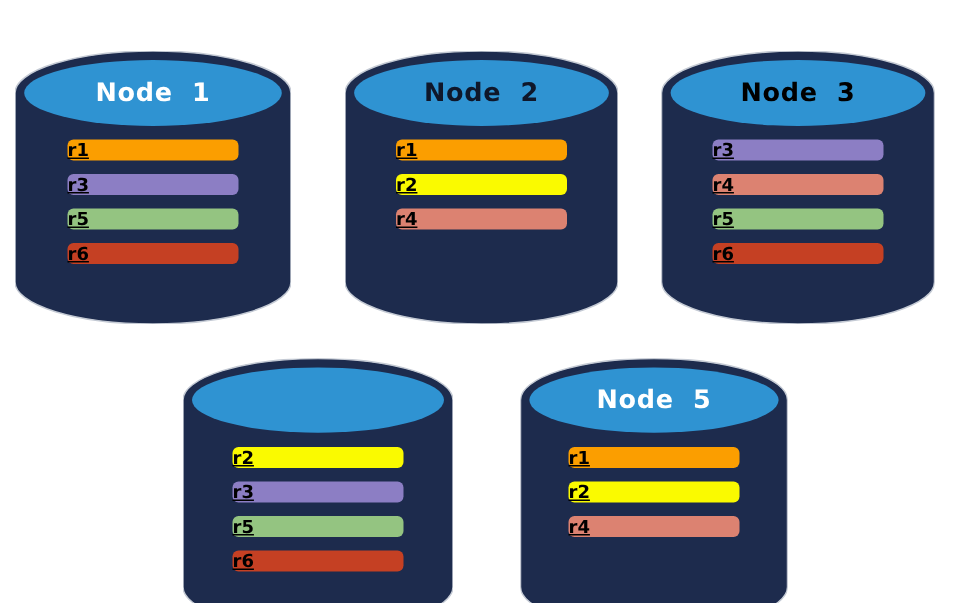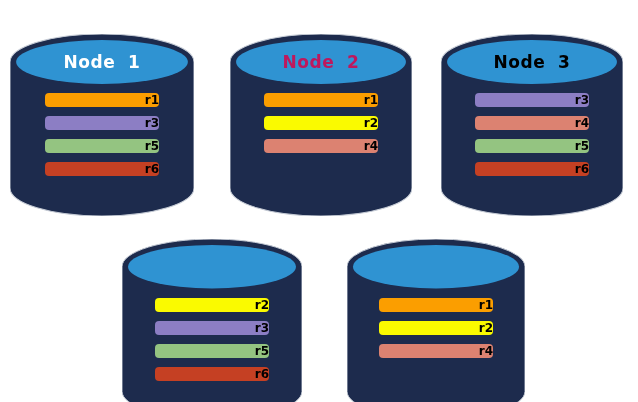--- a/index.html
+++ b/index.html
@@ -51,21 +51,22 @@
     flex-direction: column;
     align-items: center;
     gap: 9px;
   }
   .bar {
     width: 114px;
     height: 14px;
     border-radius: 4px;
     display: flex;
     align-items: center;
-    justify-content: flex-end;
+    justify-content: flex-start;
+    text-decoration: underline;
   }
   .bar span {
     font-size: 12px;
     font-weight: bold;
     color: #000000;
     line-height: 1;
   }
 </style>
 </head>
 <body>
@@ -90,21 +91,21 @@
         <div class="bar" style="background: rgb(197, 64, 35);">
           <span style="color: rgb(0, 0, 0);">r6</span>
         </div>
       </div>
     </div>
     <div class="node node-pos-1">
       <svg class="cyl" viewBox="0 0 180 182" preserveAspectRatio="none">
         <path d="M0,28 A90,28 0 0 1 180,28 L180,154 A90,28 0 0 1 0,154 Z" fill="#1D2B4D" stroke="#C4CAD4" stroke-width="1"></path>
         <ellipse cx="90" cy="28" rx="84" ry="22" fill="#2F93D2"></ellipse>
       </svg>
-      <div class="node-title" style="color: #be185d; text-align: right;">Node  2</div>
+      <div class="node-title" style="color: #0f172a; text-align: right;">Node  2</div>
       <div class="bars">
         <div class="bar" style="background: rgb(251, 158, 0);">
           <span style="color: rgb(0, 0, 0);">r1</span>
         </div>
         <div class="bar" style="background: rgb(250, 250, 0);">
           <span style="color: rgb(0, 0, 0);">r2</span>
         </div>
         <div class="bar" style="background: rgb(220, 130, 113);">
           <span style="color: rgb(0, 0, 0);">r4</span>
         </div>
@@ -149,20 +150,21 @@
         <div class="bar" style="background: rgb(197, 64, 35);">
           <span style="color: rgb(0, 0, 0);">r6</span>
         </div>
       </div>
     </div>
     <div class="node node-pos-4">
       <svg class="cyl" viewBox="0 0 180 182" preserveAspectRatio="none">
         <path d="M0,28 A90,28 0 0 1 180,28 L180,154 A90,28 0 0 1 0,154 Z" fill="#1D2B4D" stroke="#C4CAD4" stroke-width="1"></path>
         <ellipse cx="90" cy="28" rx="84" ry="22" fill="#2F93D2"></ellipse>
       </svg>
+      <div class="node-title" style="color: rgb(255, 255, 255);">Node  5</div>
       <div class="bars">
         <div class="bar" style="background: rgb(251, 158, 0);">
           <span style="color: rgb(0, 0, 0);">r1</span>
         </div>
         <div class="bar" style="background: rgb(250, 250, 0);">
           <span style="color: rgb(0, 0, 0);">r2</span>
         </div>
         <div class="bar" style="background: rgb(220, 130, 113);">
           <span style="color: rgb(0, 0, 0);">r4</span>
         </div>

